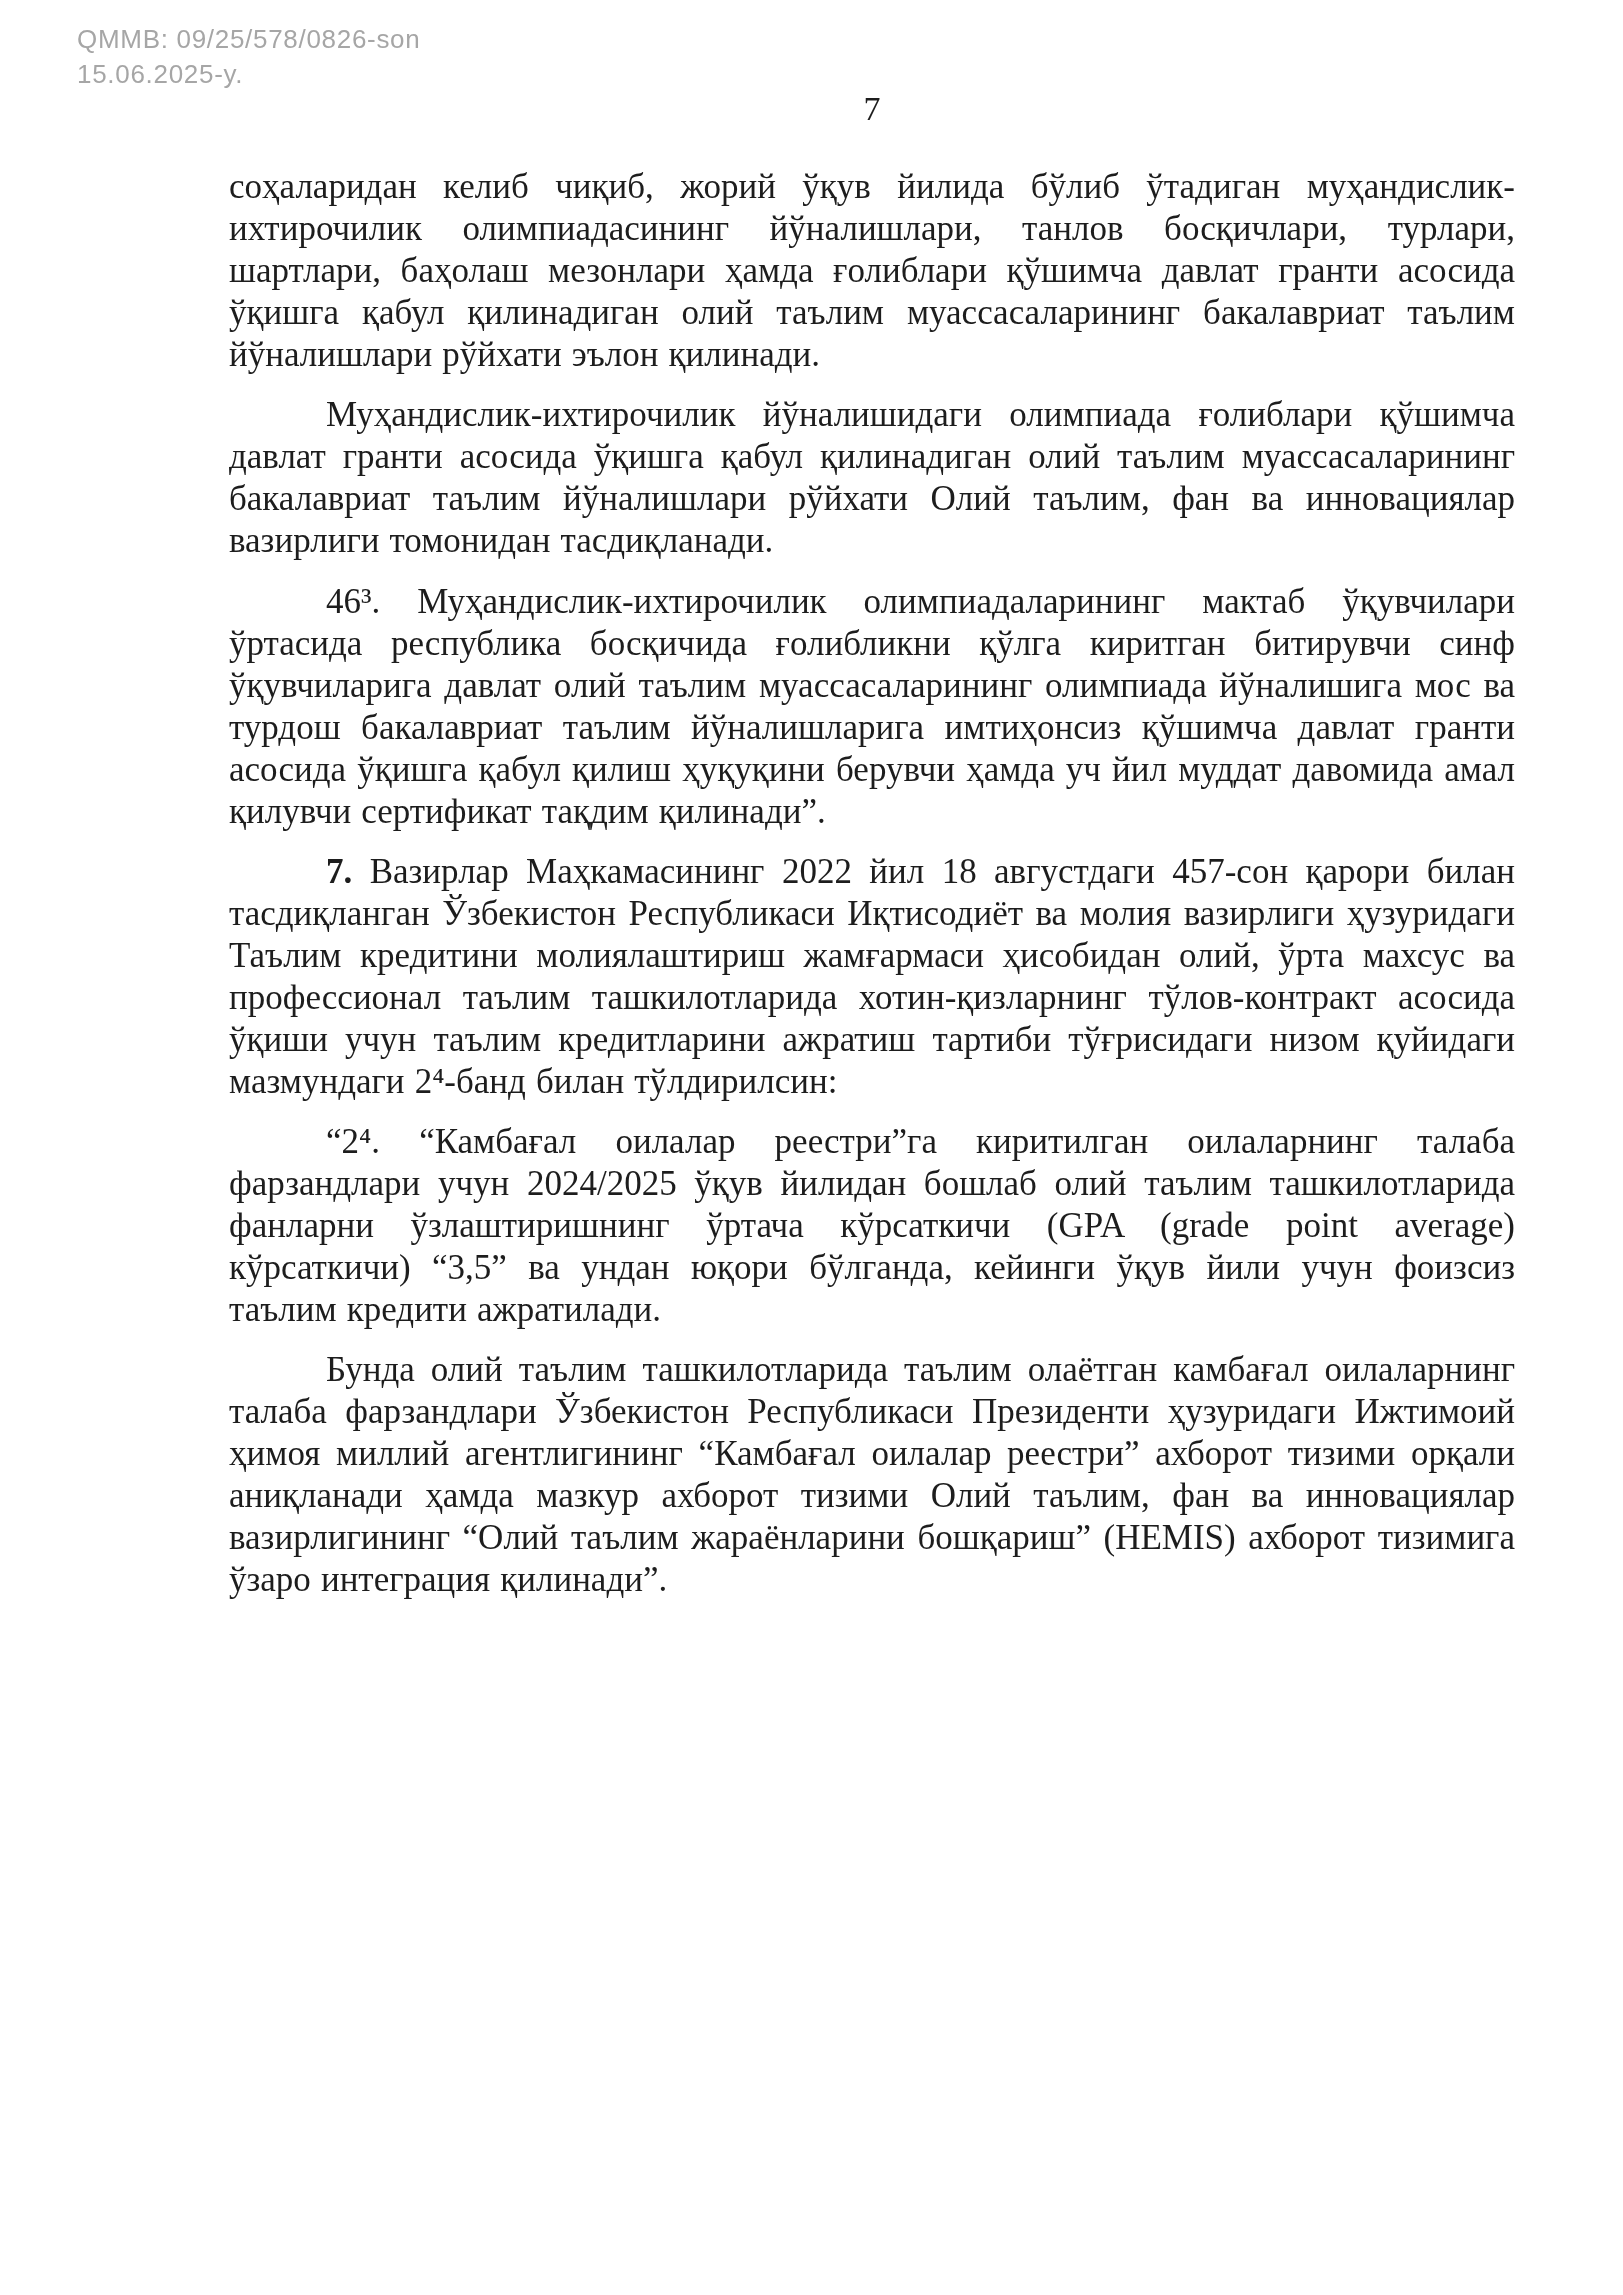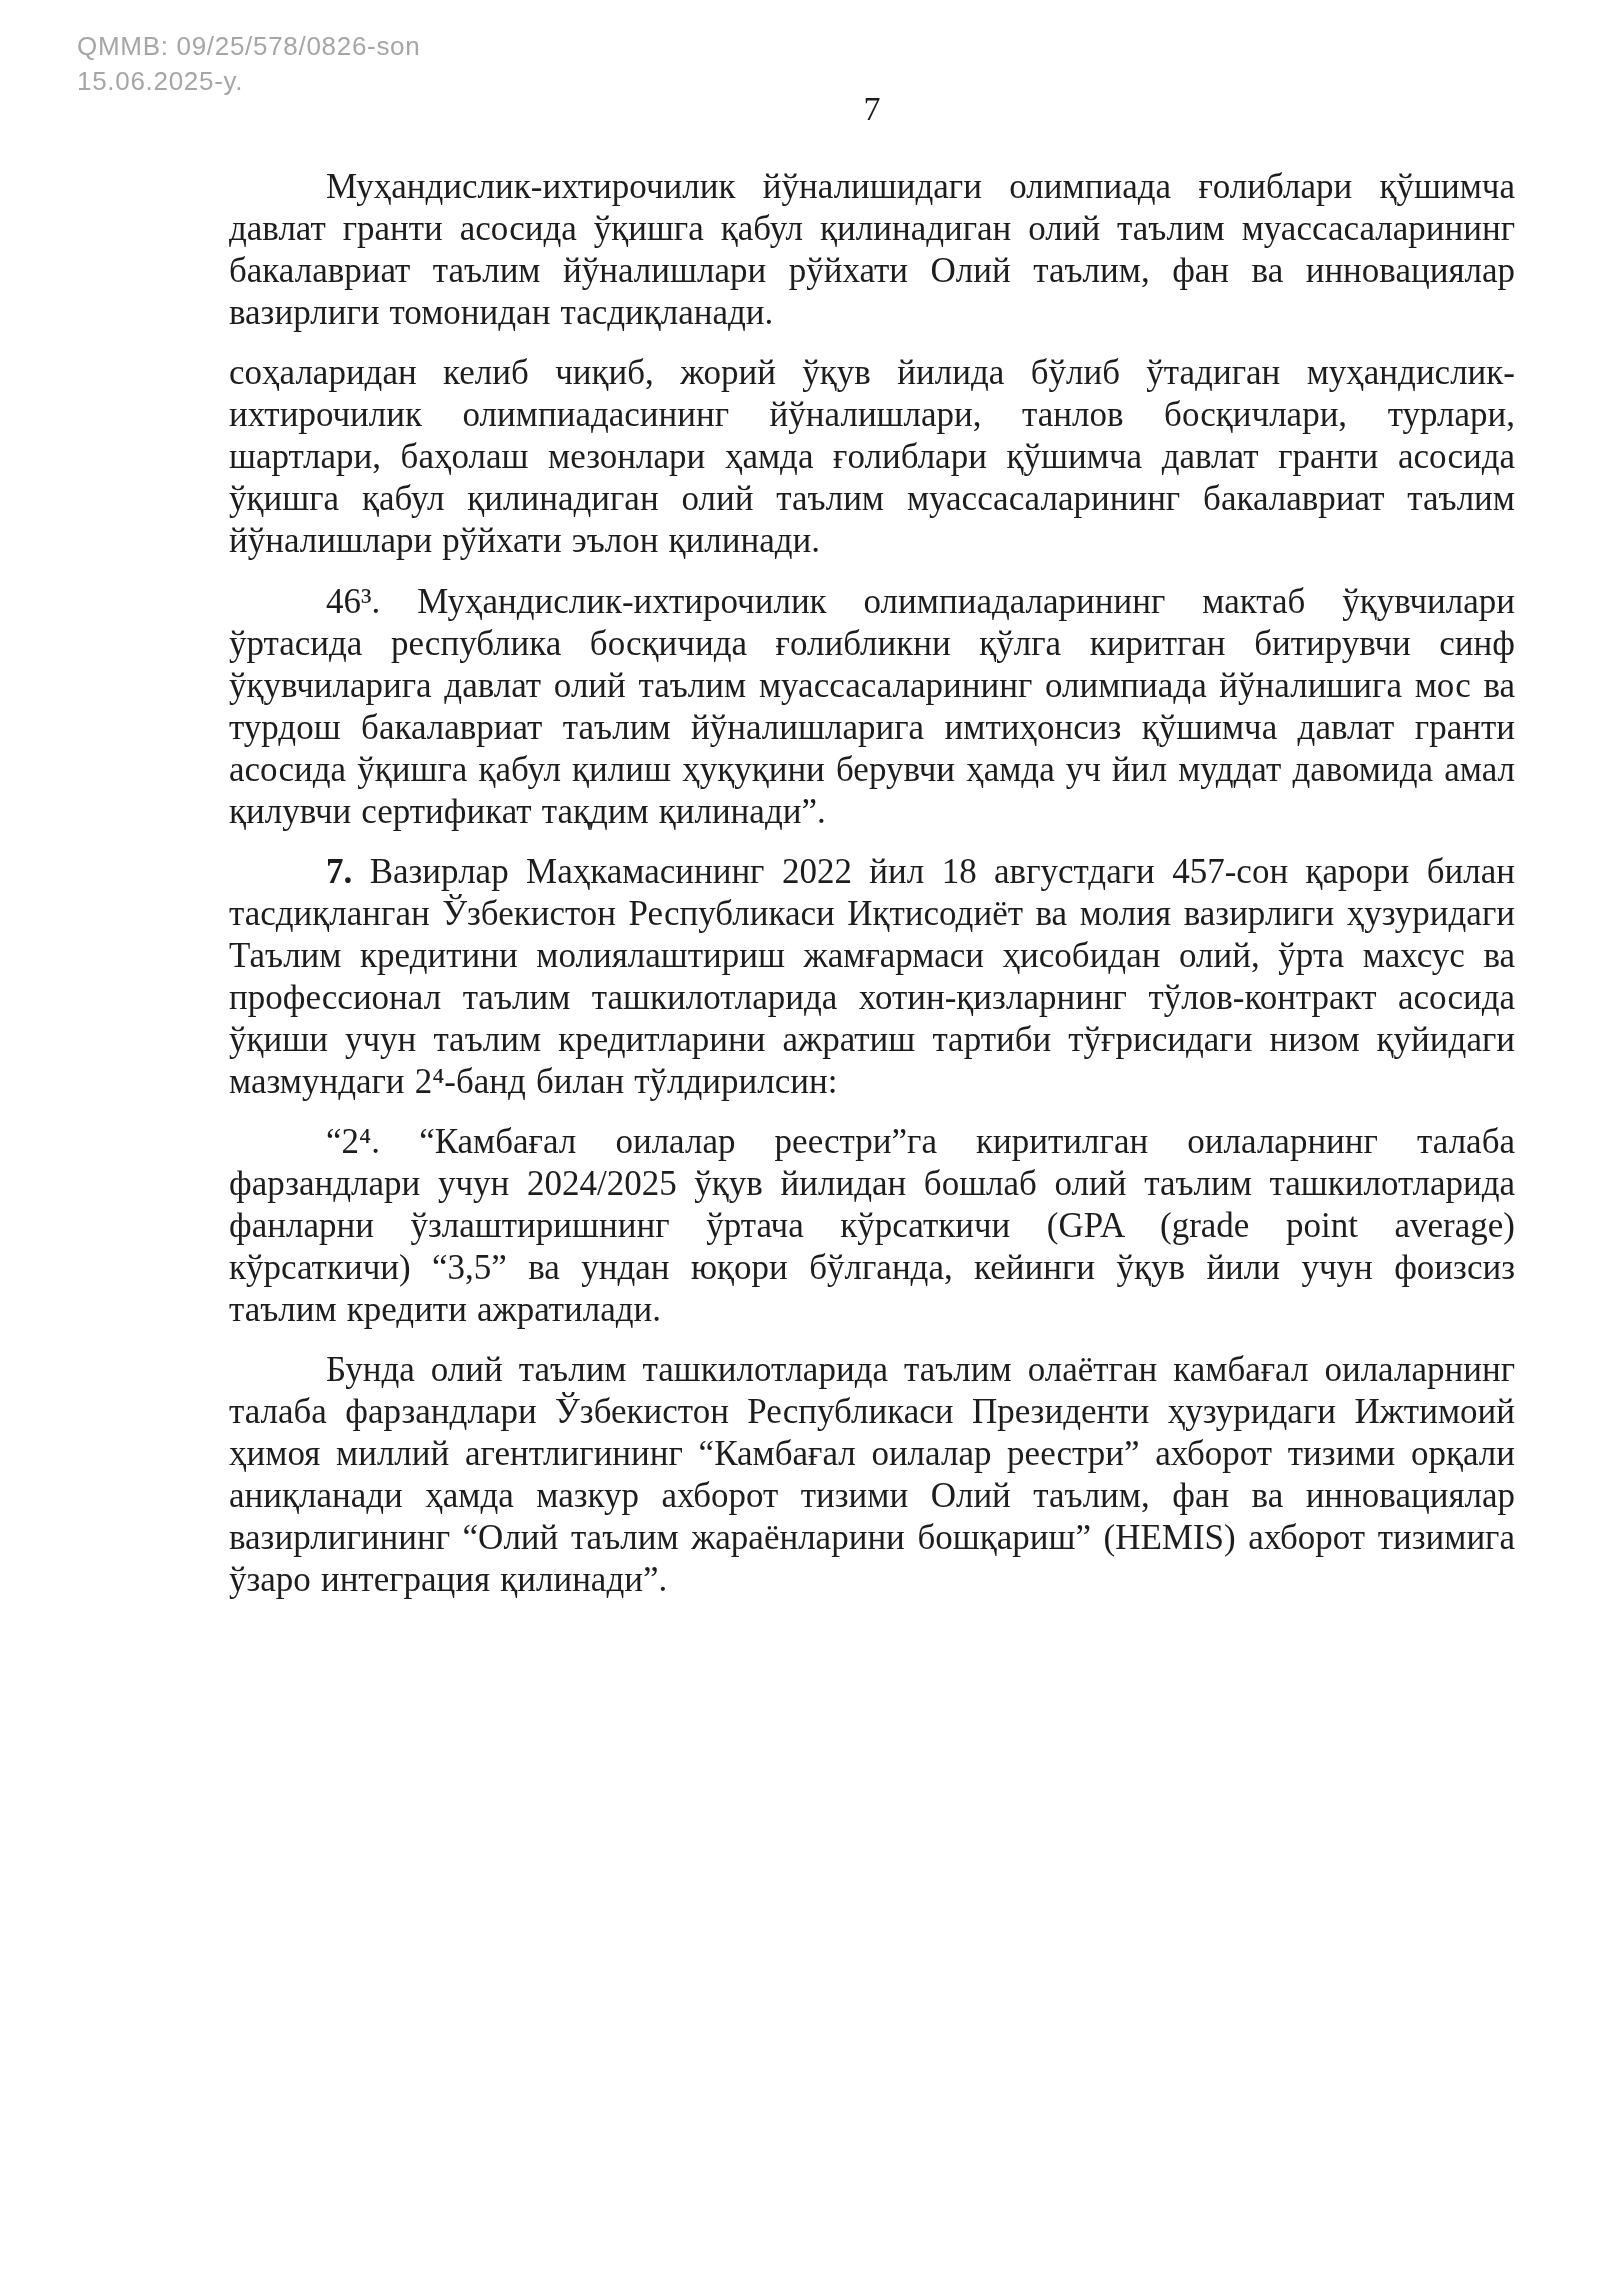--- a/index.html
+++ b/index.html
@@ -11,21 +11,21 @@
     position: relative;
     width: 1623px;
     height: 2295px;
     background: #ffffff;
     overflow: hidden;
     font-family: "Liberation Serif", serif;
   }
   .doc-header {
     position: absolute;
     left: 77px;
-    top: 29px;
+    top: 22px;
     font-family: "Liberation Sans", sans-serif;
     font-size: 26px;
     line-height: 35px;
     color: #a6a6a6;
     letter-spacing: 0.7px;
     white-space: nowrap;
   }
   .page-number {
     position: absolute;
     top: 90px;
@@ -64,22 +64,22 @@
 <div class="page">
 
   <div class="doc-header">
     <div>QMMB: 09/25/578/0826-son</div>
     <div>15.06.2025-y.</div>
   </div>
 
   <div class="page-number">7</div>
 
   <div class="content" id="doc-body">
+      <p class="para">соҳаларидан келиб чиқиб, жорий ўқув йилида бўлиб ўтадиган муҳандислик-ихтирочилик олимпиадасининг йўналишлари, танлов босқичлари, турлари, шартлари, баҳолаш мезонлари ҳамда ғолиблари қўшимча давлат гранти асосида ўқишга қабул қилинадиган олий таълим муассасаларининг бакалавриат таълим йўналишлари рўйхати эълон қилинади.</p>
       <p class="para indent">Муҳандислик-ихтирочилик йўналишидаги олимпиада ғолиблари қўшимча давлат гранти асосида ўқишга қабул қилинадиган олий таълим муассасаларининг бакалавриат таълим йўналишлари рўйхати Олий таълим, фан ва инновациялар вазирлиги томонидан тасдиқланади.</p>
-      <p class="para">соҳаларидан келиб чиқиб, жорий ўқув йилида бўлиб ўтадиган муҳандислик-ихтирочилик олимпиадасининг йўналишлари, танлов босқичлари, турлари, шартлари, баҳолаш мезонлари ҳамда ғолиблари қўшимча давлат гранти асосида ўқишга қабул қилинадиган олий таълим муассасаларининг бакалавриат таълим йўналишлари рўйхати эълон қилинади.</p>
       <p class="para indent">46³. Муҳандислик-ихтирочилик олимпиадаларининг мактаб ўқувчилари ўртасида республика босқичида ғолибликни қўлга киритган битирувчи синф ўқувчиларига давлат олий таълим муассасаларининг олимпиада йўналишига мос ва турдош бакалавриат таълим йўналишларига имтиҳонсиз қўшимча давлат гранти асосида ўқишга қабул қилиш ҳуқуқини берувчи ҳамда уч йил муддат давомида амал қилувчи сертификат тақдим қилинади”.</p>
       <p class="para indent"><span class="bold-prefix">7.</span> Вазирлар Маҳкамасининг 2022 йил 18 августдаги 457-сон қарори билан тасдиқланган Ўзбекистон Республикаси Иқтисодиёт ва молия вазирлиги ҳузуридаги Таълим кредитини молиялаштириш жамғармаси ҳисобидан олий, ўрта махсус ва профессионал таълим ташкилотларида хотин-қизларнинг тўлов-контракт асосида ўқиши учун таълим кредитларини ажратиш тартиби тўғрисидаги низом қуйидаги мазмундаги 2⁴-банд билан тўлдирилсин:</p>
       <p class="para indent">“2⁴. “Камбағал оилалар реестри”га киритилган оилаларнинг талаба фарзандлари учун 2024/2025 ўқув йилидан бошлаб олий таълим ташкилотларида фанларни ўзлаштиришнинг ўртача кўрсаткичи (GPA (grade point average) кўрсаткичи) “3,5” ва ундан юқори бўлганда, кейинги ўқув йили учун фоизсиз таълим кредити ажратилади.</p>
       <p class="para indent">Бунда олий таълим ташкилотларида таълим олаётган камбағал оилаларнинг талаба фарзандлари Ўзбекистон Республикаси Президенти ҳузуридаги Ижтимоий ҳимоя миллий агентлигининг “Камбағал оилалар реестри” ахборот тизими орқали аниқланади ҳамда мазкур ахборот тизими Олий таълим, фан ва инновациялар вазирлигининг “Олий таълим жараёнларини бошқариш” (HEMIS) ахборот тизимига ўзаро интеграция қилинади”.</p>
     </div>
 
 </div>
 
 
 </body></html>

